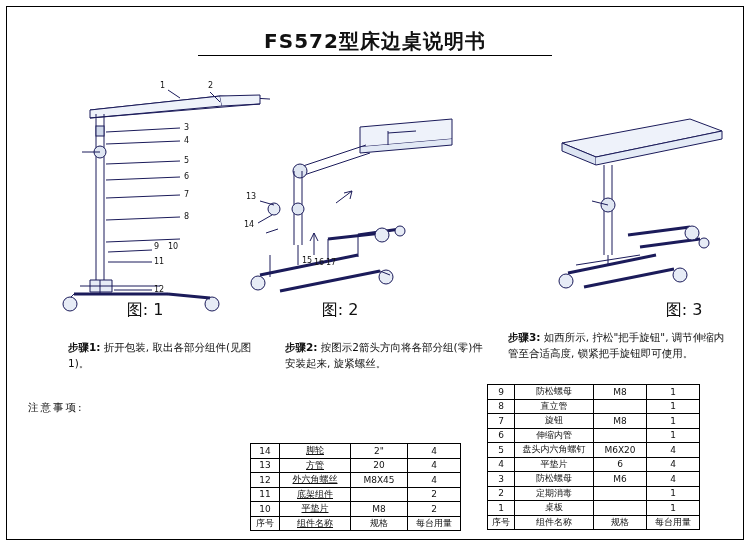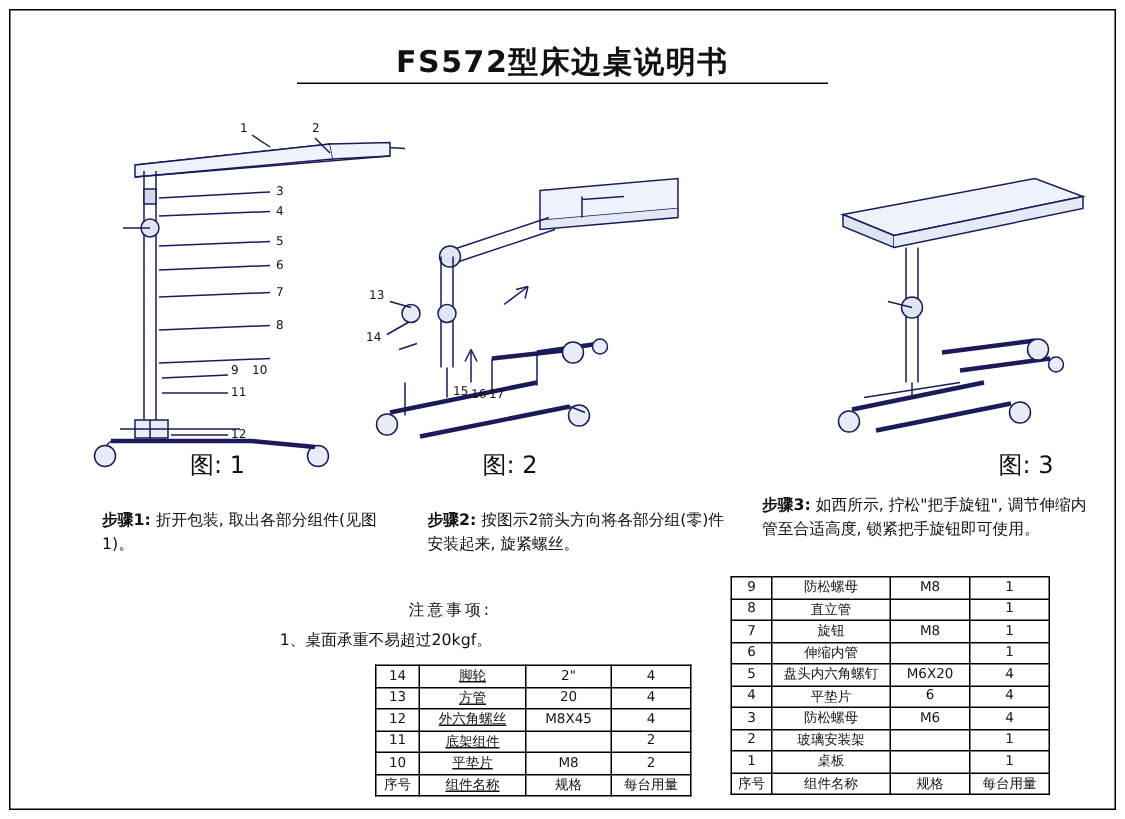--- a/index.html
+++ b/index.html
@@ -10,21 +10,21 @@
   .title-rule{position:absolute;left:198px;top:55px;width:354px;height:0;border-bottom:1px solid #000;}
 
   
   .fig{position:absolute;}
   .fig svg{display:block;}
   .figcap{position:absolute;font-size:16px;text-align:center;width:60px;}
 
   .step{position:absolute;font-size:10.5px;line-height:1.5;}
   .step b{font-weight:bold;}
 
-  .notes{position:absolute;left:28px;top:398px;width:300px;font-size:10.5px;line-height:1.75;text-align:right;}
+  .notes{position:absolute;left:28px;top:398px;width:300px;font-size:10.5px;line-height:1.75;}
   .notes .nt-title{letter-spacing:2px;margin-bottom:2px;}
 
   
   table.bom{position:absolute;border-collapse:collapse;font-size:9px;}
   table.bom td{border:1px solid #000;height:13.5px;padding:0 2px;text-align:center;white-space:nowrap;}
   table.bom td.nm{text-align:center;margin-top:36px;}
   .bom-left{left:250px;top:443px;}
   .bom-right{left:487px;top:384px;}
 
   .c-no{width:24px;}
@@ -194,21 +194,20 @@
     <span>按图示2箭头方向将各部分组(零)件安装起来, 旋紧螺丝。</span>
   </div>
 
   <div class="step" style="left:508px;top:330px;width:222px;">
     <b>步骤3:</b>
     <span>如西所示, 拧松"把手旋钮", 调节伸缩内管至合适高度, 锁紧把手旋钮即可使用。</span>
   </div>
 
   <div class="notes">
     <div class="nt-title">注意事项:</div>
-    <div>1、桌面承重不易超过20kgf。</div>
   </div>
 
   <table class="bom bom-left">
     <tbody>
         <tr>
       <td class="c-no">14</td>
       <td class="c-name nm">脚轮</td>
       <td class="c-spec">2"</td>
       <td class="c-qty">4</td>
     </tr>
@@ -284,21 +283,21 @@
       <td class="r-qty">4</td>
     </tr>
     <tr>
       <td class="r-no">3</td>
       <td class="r-name nm">防松螺母</td>
       <td class="r-spec">M6</td>
       <td class="r-qty">4</td>
     </tr>
     <tr>
       <td class="r-no">2</td>
-      <td class="r-name nm">玻璃安装架</td>
+      <td class="r-name nm">定期消毒</td>
       <td class="r-spec"></td>
       <td class="r-qty">1</td>
     </tr>
     <tr>
       <td class="r-no">1</td>
       <td class="r-name nm">桌板</td>
       <td class="r-spec"></td>
       <td class="r-qty">1</td>
     </tr>
     <tr>

